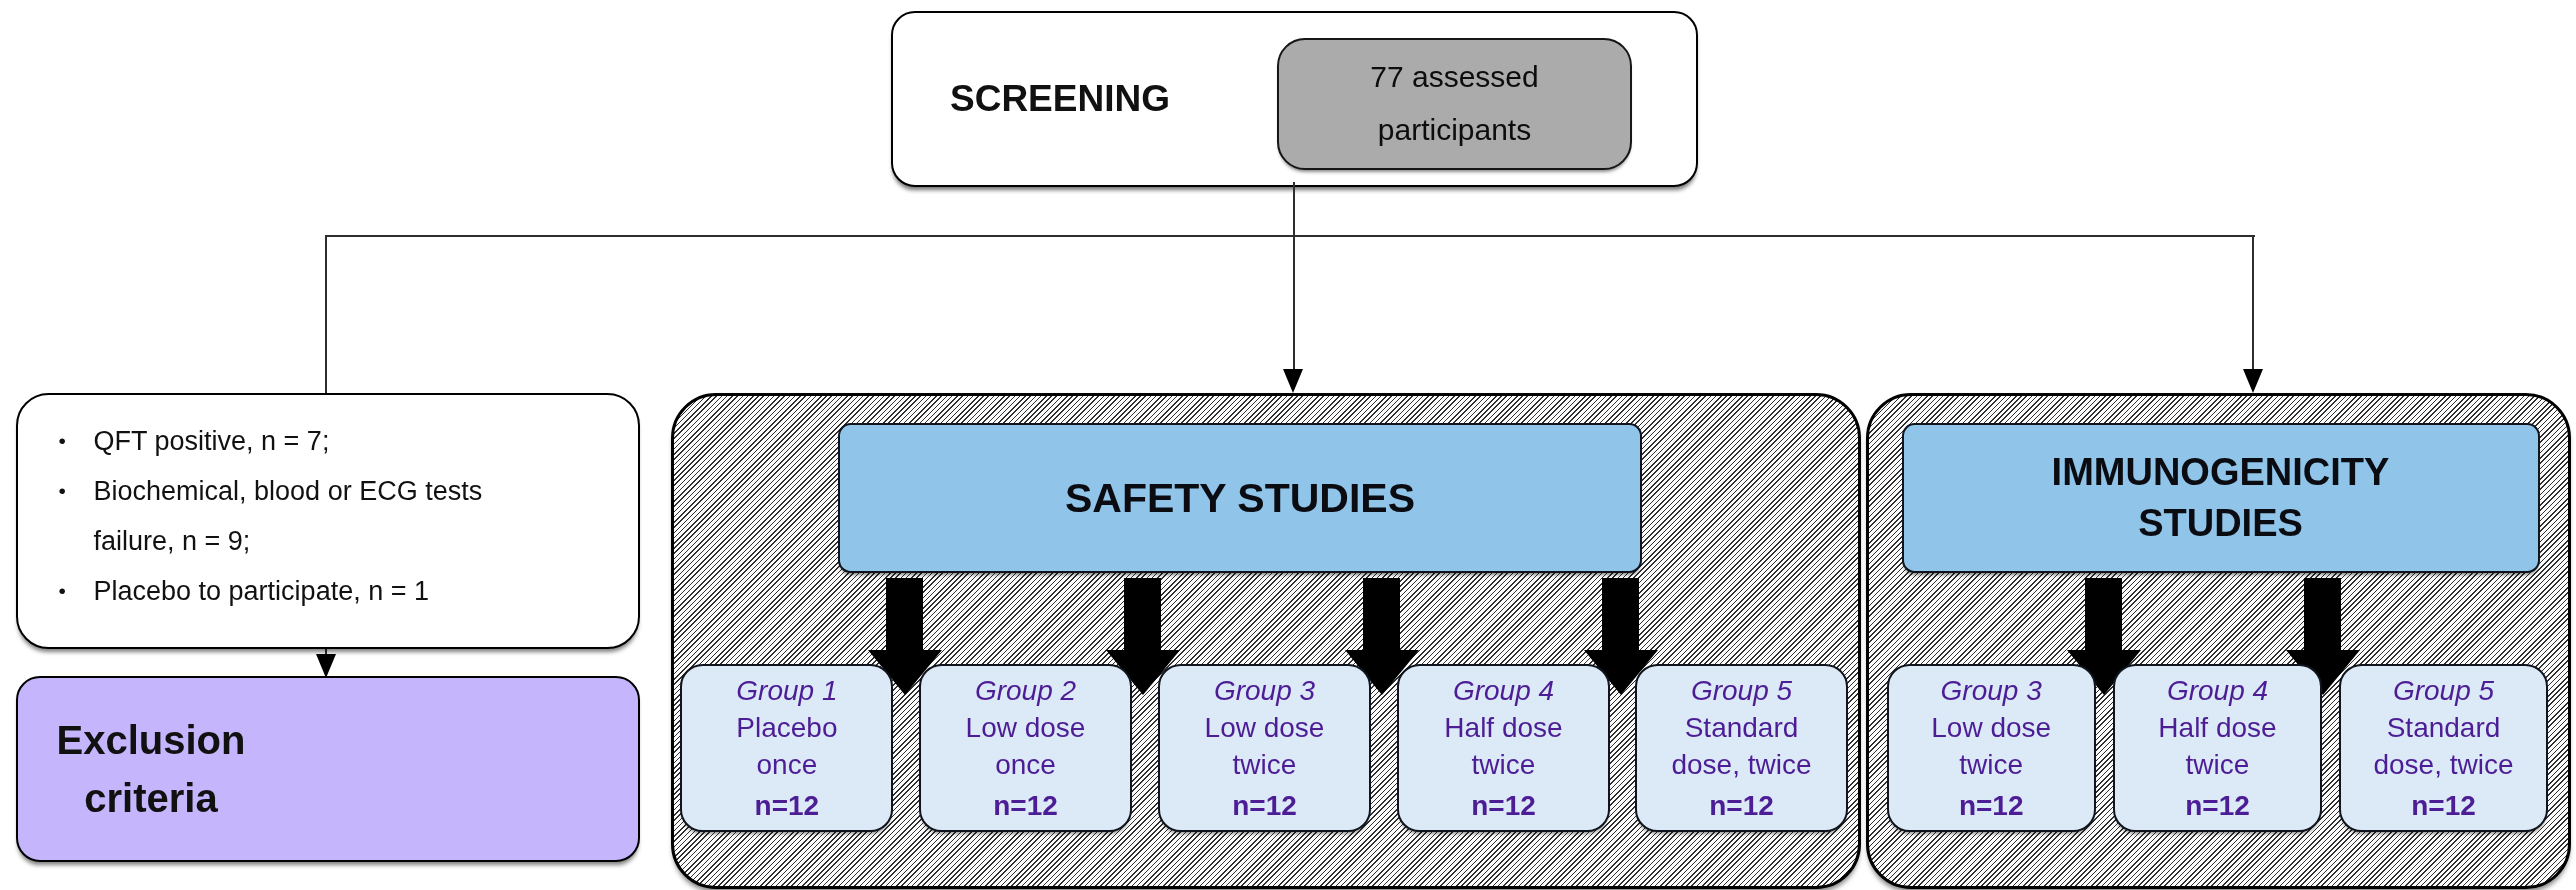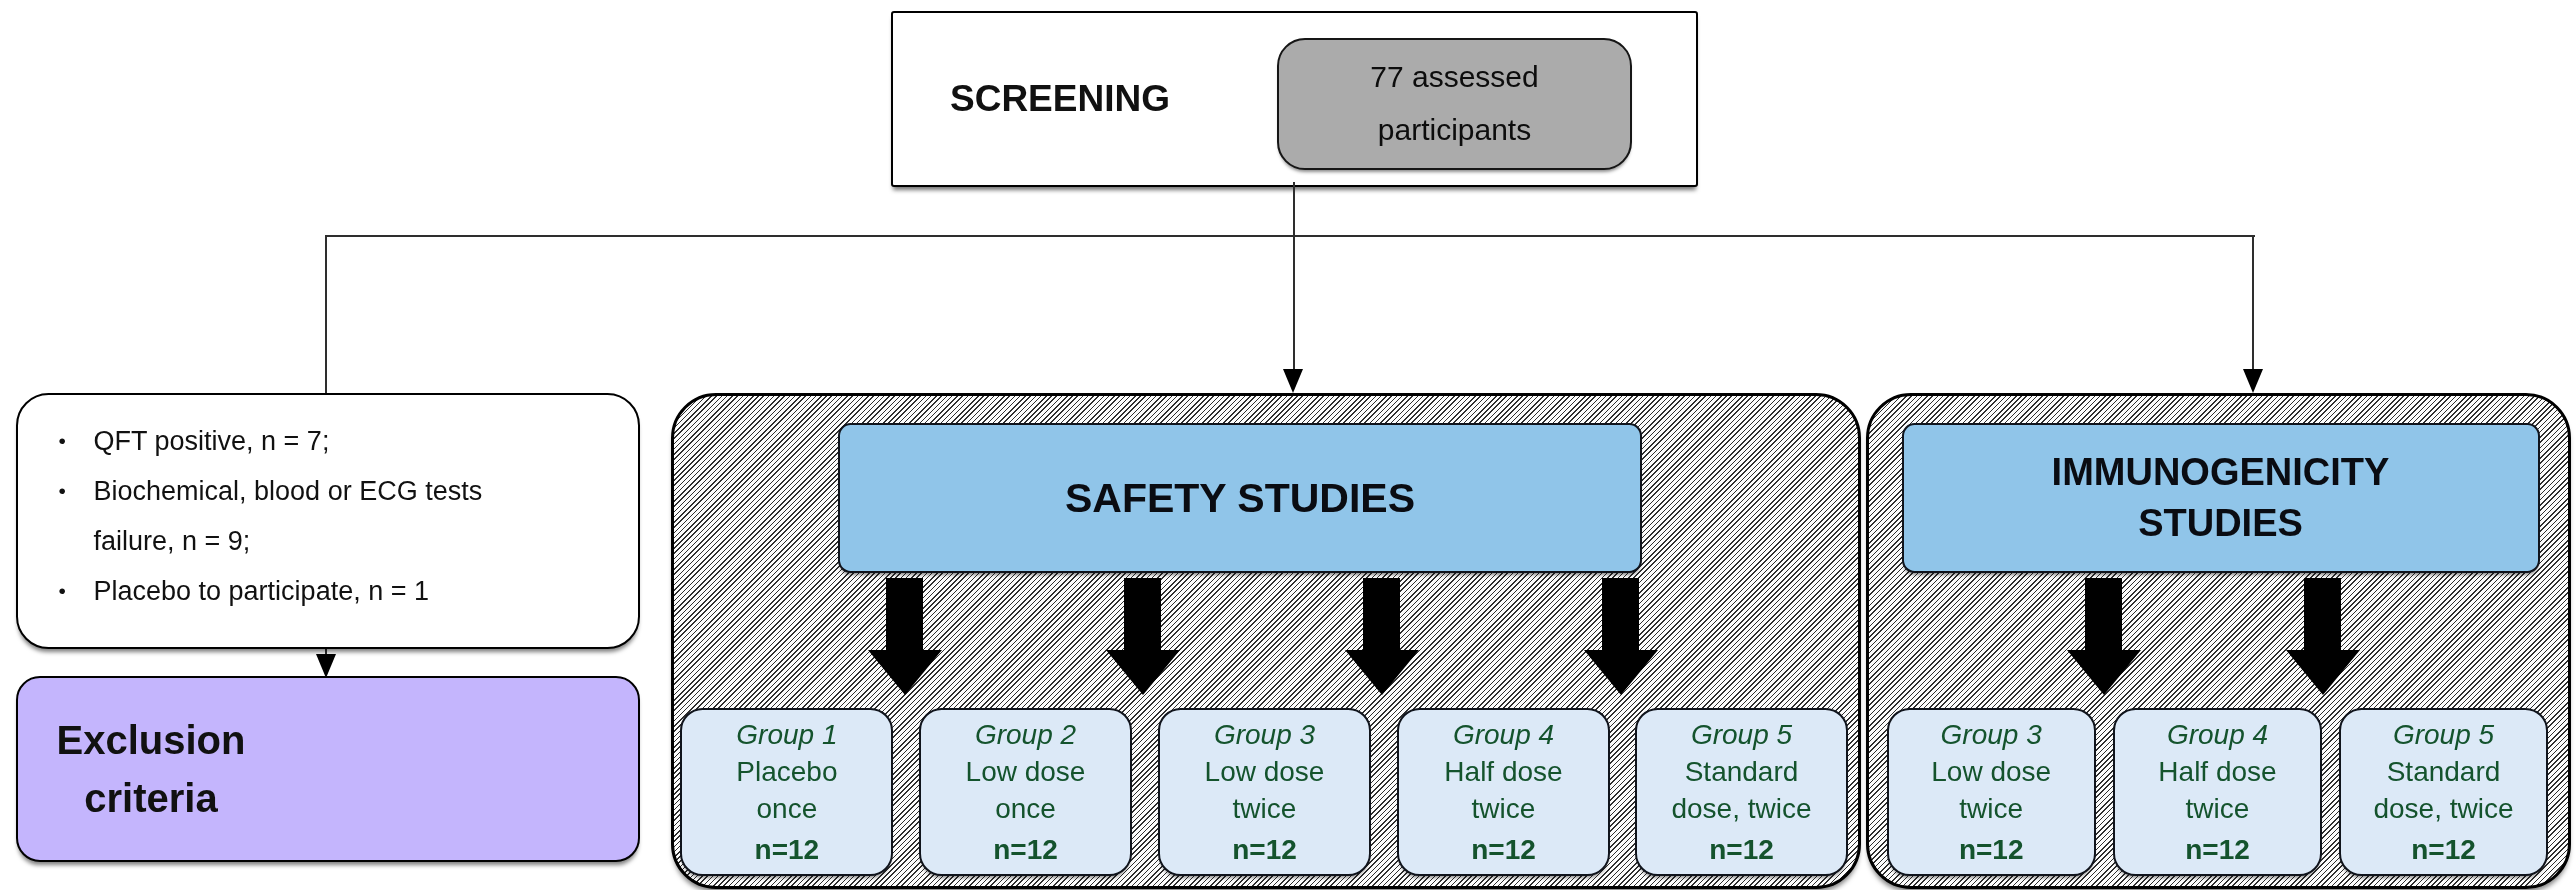--- a/index.html
+++ b/index.html
@@ -12,21 +12,21 @@
 
   
   .cline{position:absolute;background:#2e2e2e;}
   .ahead{position:absolute;width:0;height:0;
          border-left:10.6px solid transparent;border-right:10.6px solid transparent;
          border-top:24px solid #000;}
 
   
   .screening{
     left:891px; top:10.6px; width:803px; height:172px;
-    background:#fff; border:2.8px solid #000; border-radius:3px;
+    background:#fff; border:2.8px solid #000; border-radius:24px;
     box-shadow:0 5px 4.2px -2.8px rgba(0,0,0,.55);
     display:flex; align-items:center;
   }
   .screening-label{font-size:37px; font-weight:700; letter-spacing:0px; padding-left:57px;}
   .graybox{
     background:#ababab; border:2.1px solid #161616; color:#0d0d0d;
     display:flex; flex-direction:column; justify-content:center; align-items:center;
     text-align:center; box-shadow:0 3.5px 3.5px -2.1px rgba(0,0,0,.45);
   }
   .gb-screen{left:384px; top:25px; width:351px; height:128px; border-radius:28px; font-size:30px; line-height:1.75;}
@@ -82,23 +82,22 @@
   .barrow .stem{margin:0 auto; width:37px; height:72px; background:#000;}
   .barrow .head{width:0; height:0; margin:0 auto;
     border-left:37px solid transparent; border-right:37px solid transparent;
     border-top:45px solid #000;}
 
   
   .group{
     position:absolute; top:268px; height:164px; width:209px;
     background:#dce9f7; border:2.1px solid #10141c; border-radius:22.6px;
     display:flex; flex-direction:column; justify-content:center; align-items:center;
-    text-align:center; font-size:28px; line-height:37px; color:#14532d;
+    text-align:center; font-size:28px; line-height:37px; color:#4c1d95;
     box-shadow:0 3.5px 3.5px -2.1px rgba(0,0,0,.4);
-    margin-top:44px;
   }
   .group .gname{font-style:italic;}
   .group .gn{font-weight:700; margin-top:4.2px;}
   .g-narrow{width:205px;}
 </style>
 </head>
 <body>
 
 <div class="canvas">
 

